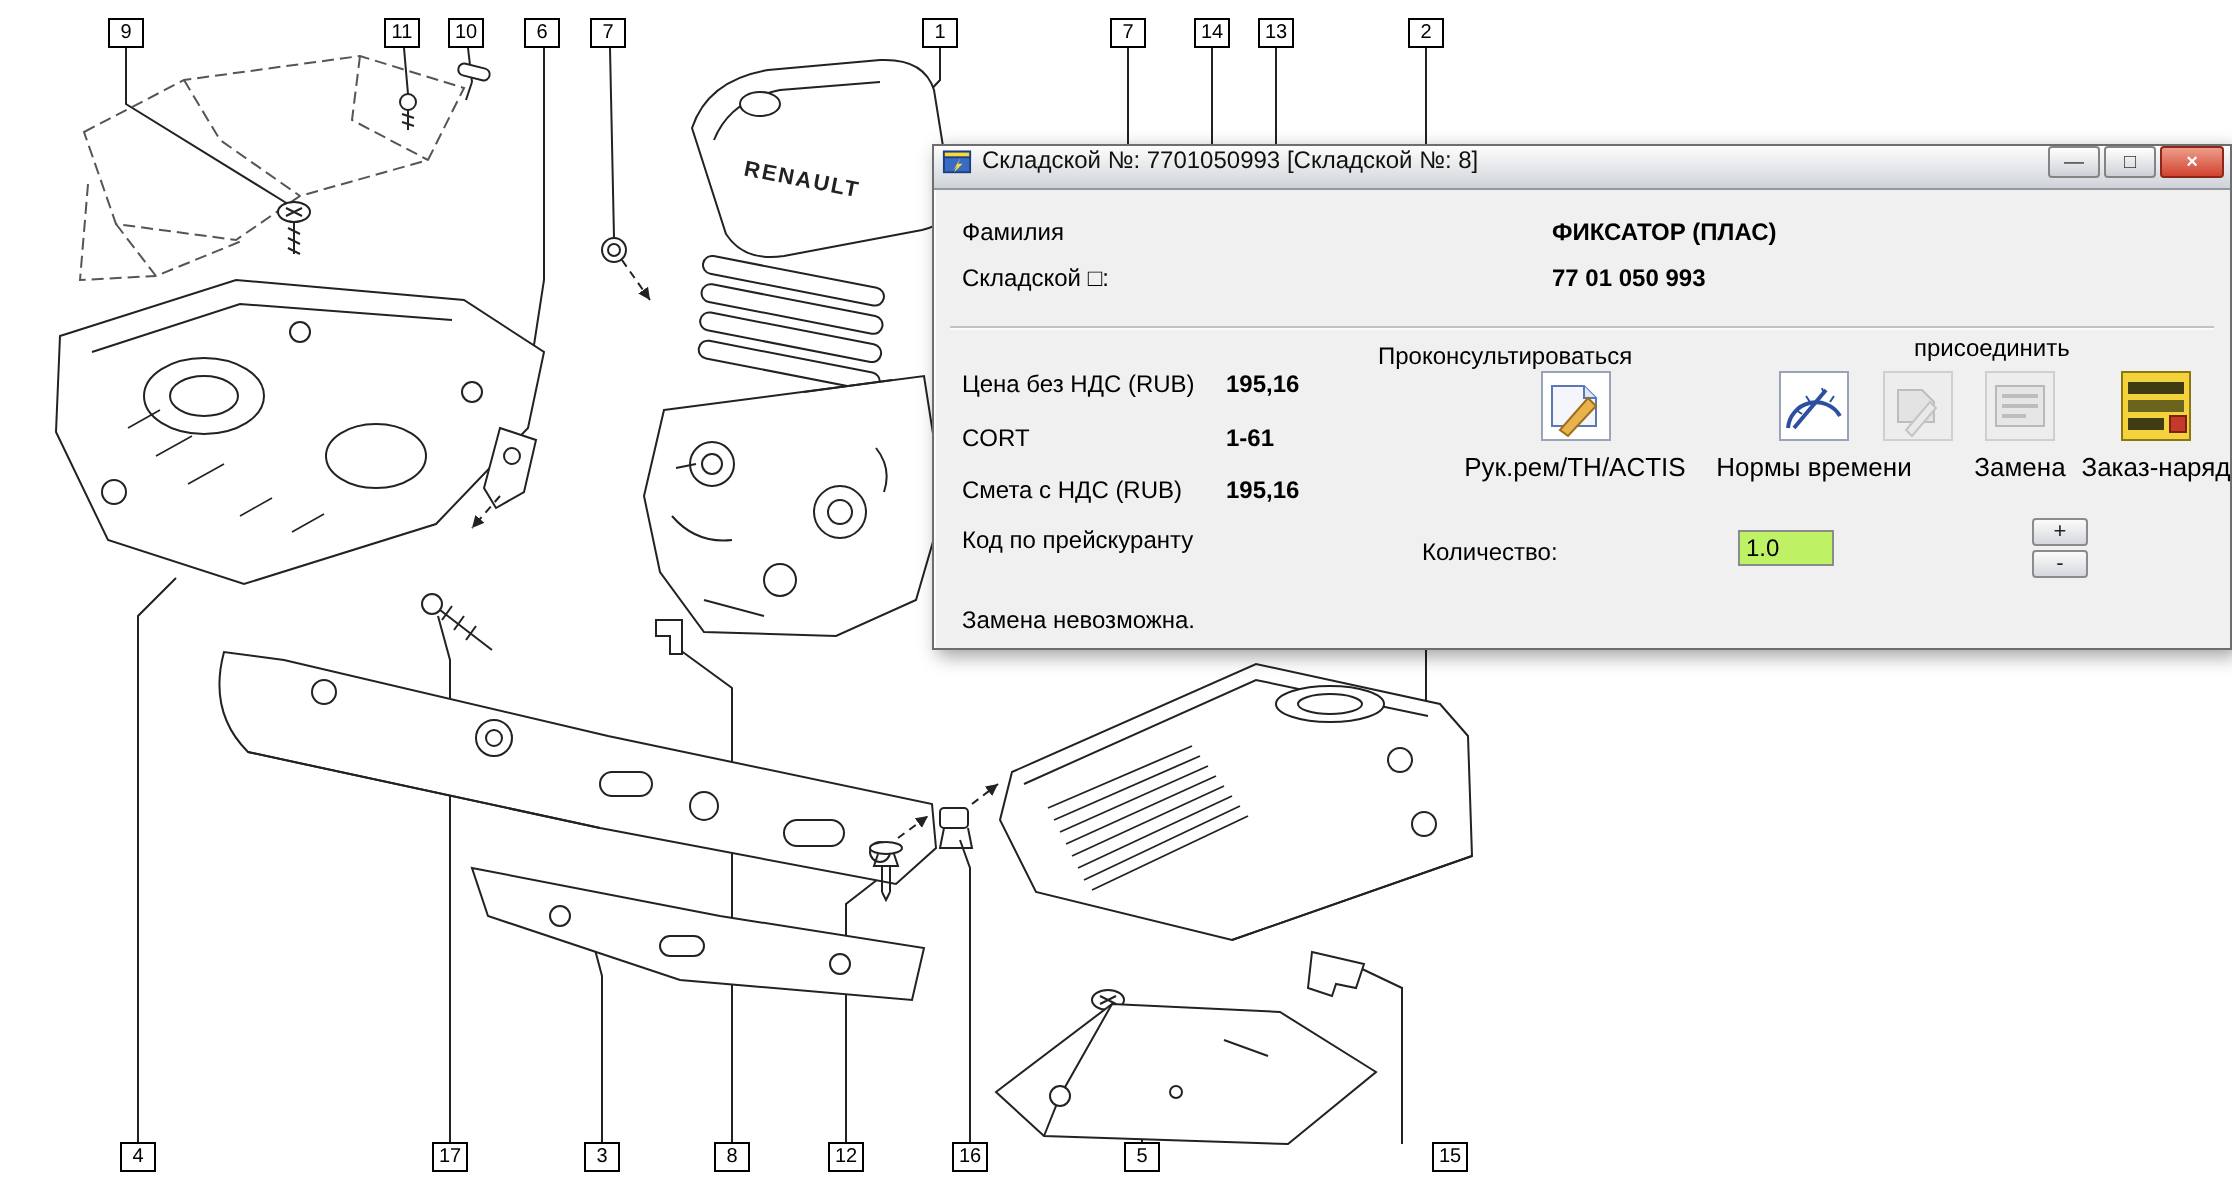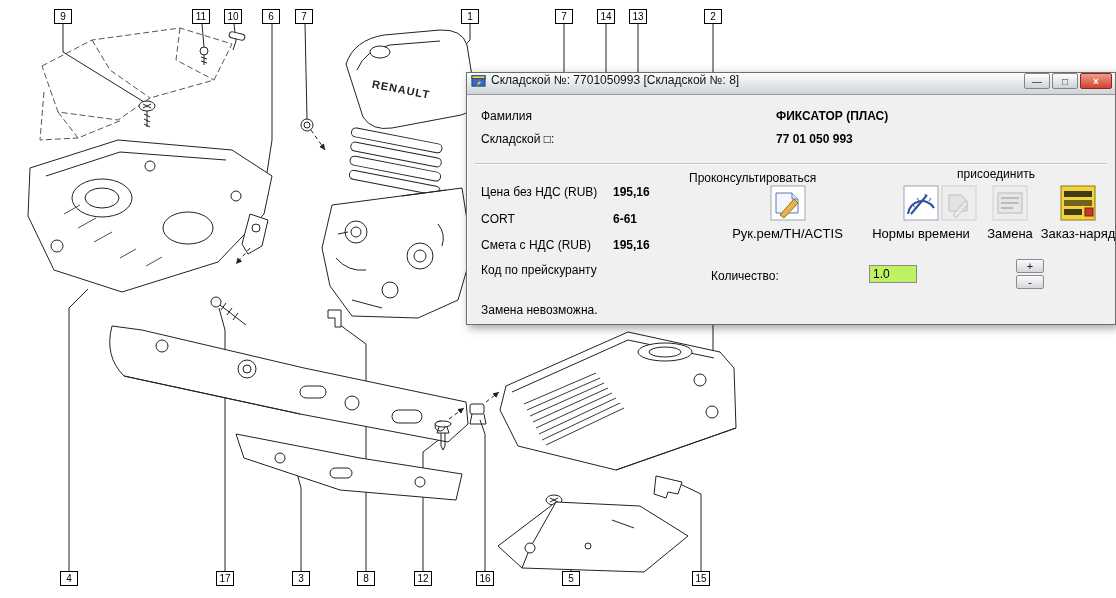--- a/index.html
+++ b/index.html
@@ -232,21 +232,21 @@
       <div class="callout" style="left: 597px; top: 9px;">14</div>
       <div class="callout" style="left: 629px; top: 9px;">13</div>
       <div class="callout" style="left: 704px; top: 9px;">2</div>
       <div class="callout" style="left: 60px; top: 571px;">4</div>
       <div class="callout" style="left: 216px; top: 571px;">17</div>
       <div class="callout" style="left: 292px; top: 571px;">3</div>
       <div class="callout" style="left: 357px; top: 571px;">8</div>
       <div class="callout" style="left: 414px; top: 571px;">12</div>
       <div class="callout" style="left: 476px; top: 571px;">16</div>
       <div class="callout" style="left: 562px; top: 571px;">5</div>
-      <div class="callout" style="left: 692px; top: 571px;">15</div>
+      <div class="callout" style="left: 716px; top: 571px;">15</div>
     </div>
 
   <div class="window">
     <div class="titlebar">
       <svg width="15" height="15" viewBox="0 0 16 16">
         <rect x="1" y="3" width="14" height="11" fill="#3a6bc4" stroke="#1d3f7d"></rect>
         <rect x="1" y="3" width="14" height="3" fill="#f7d742" stroke="#1d3f7d"></rect>
         <path d="M6,13 L10,6 L8.5,9.5 L11,9.5 L6.5,14 L8,10.5 Z" fill="#f7d742"></path>
       </svg>
       <span class="title-text">Складской №: 7701050993 [Складской №: 8]</span>
@@ -260,39 +260,39 @@
     <span class="wlabel" style="left:14px; top:36px;">Фамилия</span>
     <span class="wvalue" style="left:309px; top:36px;">ФИКСАТОР (ПЛАС)</span>
     <span class="wlabel" style="left:14px; top:59px;">Складской □:</span>
     <span class="wvalue" style="left:309px; top:59px;">77 01 050 993</span>
 
     <div class="groove" style="top:90px;"></div>
 
     <span class="wlabel" style="left:14px; top:112px;">Цена без НДС (RUB)</span>
     <span class="wvalue" style="left:146px; top:112px;">195,16</span>
     <span class="wlabel" style="left:14px; top:139px;">CORT</span>
-    <span class="wvalue" style="left:146px; top:139px;">6-61</span>
+    <span class="wvalue" style="left:146px; top:139px;">1-61</span>
     <span class="wlabel" style="left:14px; top:165px;">Смета с НДС (RUB)</span>
     <span class="wvalue" style="left:146px; top:165px;">195,16</span>
     <span class="wlabel" style="left:14px; top:190px;">Код по прейскуранту</span>
     <span class="wvalue" style="left:146px; top:190px;"></span>
 
     <span class="wlabel" style="left:222px; top:98px;">Проконсультироваться</span>
     <span class="wlabel" style="left:479px; top:94px;padding-left:11px;">присоединить</span>
 
     <div class="tool-col" style="left:258px; width:125px;">
       <svg class="tool-icon" viewBox="0 0 36 36">
         <rect x="1" y="1" width="34" height="34" fill="#fff" stroke="#9aa4b8"></rect>
         <path d="M6,28 L6,8 L22,8 L28,14 L28,28 Z" fill="#f4f6fb" stroke="#5a78b4"></path>
         <path d="M22,8 L22,14 L28,14" fill="#dfe6f5" stroke="#5a78b4"></path>
         <path d="M10,30 L24,14 L28,18 L14,33 Z" fill="#e8b34c" stroke="#9c6f1d"></path>
       </svg>
       <span class="tool-label">Рук.рем/TH/ACTIS</span>
     </div>
-    <div class="tool-col" style="left:399px; width:110px;">
+    <div class="tool-col" style="left:385px; width:110px;">
       <svg class="tool-icon" viewBox="0 0 36 36">
         <rect x="1" y="1" width="34" height="34" fill="#fff" stroke="#9aa4b8"></rect>
         <path d="M5,29 A14,14 0 0 1 31,23" fill="none" stroke="#2c4f9e" stroke-width="2"></path>
         <path d="M8,29 L24,10" stroke="#2c4f9e" stroke-width="2"></path>
         <path d="M9,20 l3,2 M14,13 l2,3 M22,9 l1,3 M28,13 l-2,3" stroke="#2c4f9e" fill="none"></path>
       </svg>
       <span class="tool-label">Нормы времени</span>
     </div>
 
     <div class="tool-col" style="left:470px; width:44px;">

